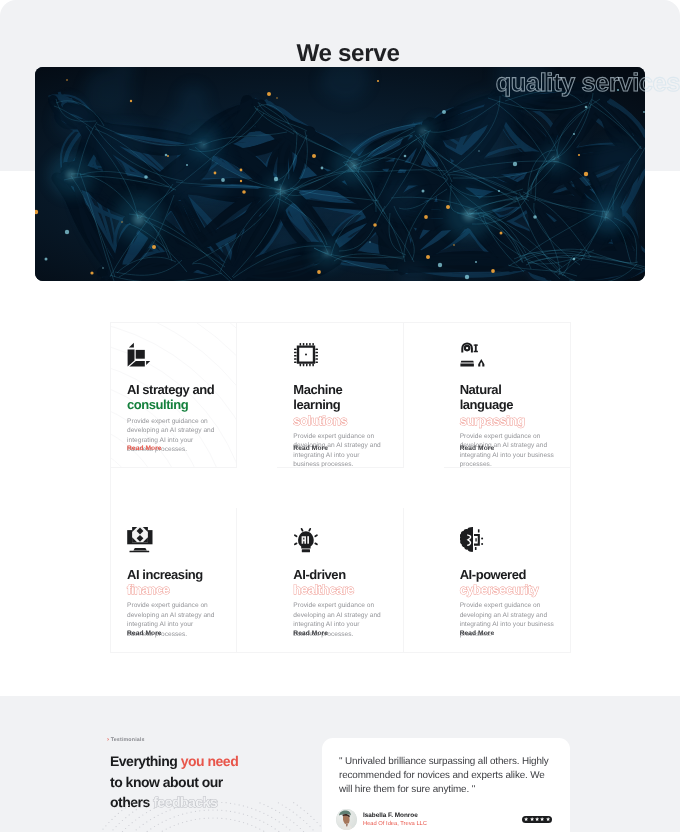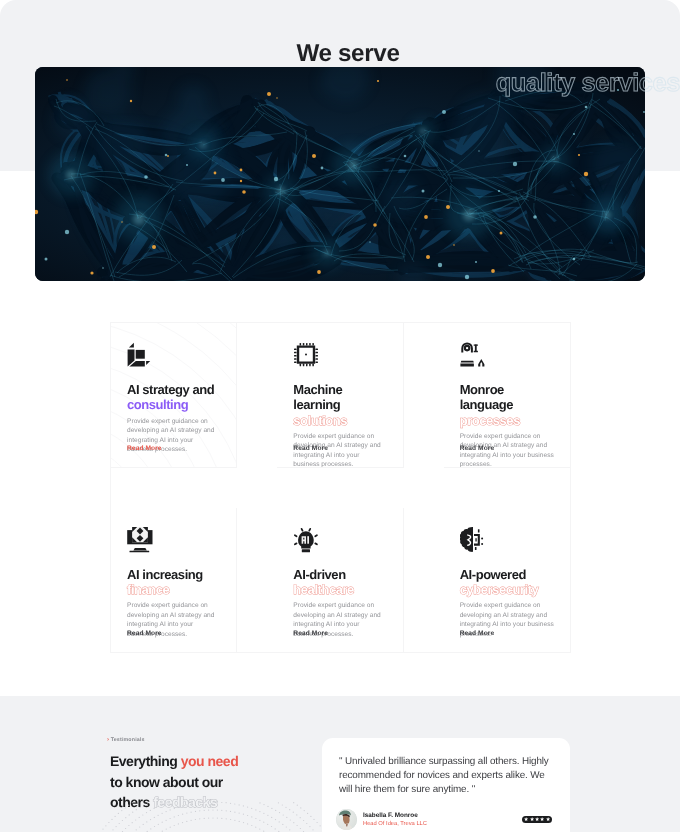--- a/index.html
+++ b/index.html
@@ -15,21 +15,21 @@
   .grid{position:absolute;left:110px;top:322px;width:461px;height:331px;display:grid;grid-template-columns:1fr 1fr 1fr;grid-template-rows:1fr 1fr;border:1px solid #f4f4f5;background:#fff;gap:40px;}
   .card{position:relative;padding:19px 16px 0 16px;border-right:1px solid #f4f4f5;border-bottom:1px solid #f4f4f5;overflow:hidden;}
   .card:nth-child(3n){border-right:none;}
   .card:nth-child(n+4){border-bottom:none;}
   .rings{position:absolute;inset:0;pointer-events:none;}
   .rings svg{display:block;}
   .icon{position:relative;display:block;height:26px;}
   .icon svg{position:absolute;left:0;top:0;}
   
   .ctitle{position:relative;margin-top:14px;font-size:13px;font-weight:700;line-height:15.3px;letter-spacing:-.45px;color:#1b1c1e;}
-  .ctitle .hl{color:#8b5cf6;display:block;}
+  .ctitle .hl{color:#15803d;display:block;}
   .ctitle .hl.outline{color:#fff;-webkit-text-stroke:.85px #ee9289;paint-order:stroke fill;}
   .cbody{position:relative;margin-top:4px;font-size:6.6px;line-height:9.5px;color:#949599;letter-spacing:.02px;}
   .more{position:absolute;left:16px;bottom:15px;font-size:6.6px;font-weight:700;color:#3f4044;letter-spacing:.1px;text-decoration:none;}
   .card.active .more{color:#e8564b;}
 
   .testi{position:absolute;left:0;top:696px;width:680px;height:136px;background:#f1f2f4;}
   .tlabel{position:absolute;left:107px;top:736.5px;font-size:5.3px;font-weight:700;color:#8a8b90;letter-spacing:.15px;}
   .tlabel .dot{color:#e8564b;font-size:6px;}
   .theading{position:absolute;left:110px;top:751px;width:260px;font-size:14px;font-weight:700;line-height:20.6px;letter-spacing:-.5px;color:#1b1c1e;}
   .theading .red{color:#e8564b;}
@@ -272,21 +272,21 @@
 <circle cx="7.1" cy="6.1" r="2.25" fill="none" stroke="#1c1d1f" stroke-width="2.15"></circle>
 <rect x="14.9" y="2.5" width="1.8" height="7.6" rx="0.2"></rect>
 <rect x="13.7" y="2.4" width="4.2" height="1.4" rx="0.2"></rect>
 <rect x="13.7" y="8.8" width="4.2" height="1.4" rx="0.2"></rect>
 <path d="M1.3 18.8 H13.2 L13.8 20.5 H0.7 Z"></path>
 <rect x="0.4" y="21.5" width="13.5" height="3.1" rx="0.25"></rect>
 <path d="M21.3 16.9 L24.4 22.3 V24.6 H22.3 V21.7 L21.3 20.0 L20.3 21.7 V24.6 H18.2 V22.3 Z"></path>
 </g>
         </svg>
       </span>
-      <div class="ctitle"><span>Monroe language</span><span class="hl outline">processes</span></div>
+      <div class="ctitle"><span>Natural language</span><span class="hl outline">surpassing</span></div>
       <div class="cbody">Provide expert guidance on developing an AI strategy and integrating AI into your business processes.</div>
       <a class="more">Read More</a>
     </div>
     <div class="card">
       <span class="icon">
         <svg viewBox="0 0 26 26" width="26" height="26">
           <g fill="#1c1d1f">
 <path d="M0.2 3.1 H25.5 V17.3 H0.2 Z"></path>
 <rect x="5.1" y="0.0" width="15.8" height="15.3" fill="#f2f2f2"></rect>
 <path d="M5.1 0 H10.1 L5.1 5.0 Z"></path>

